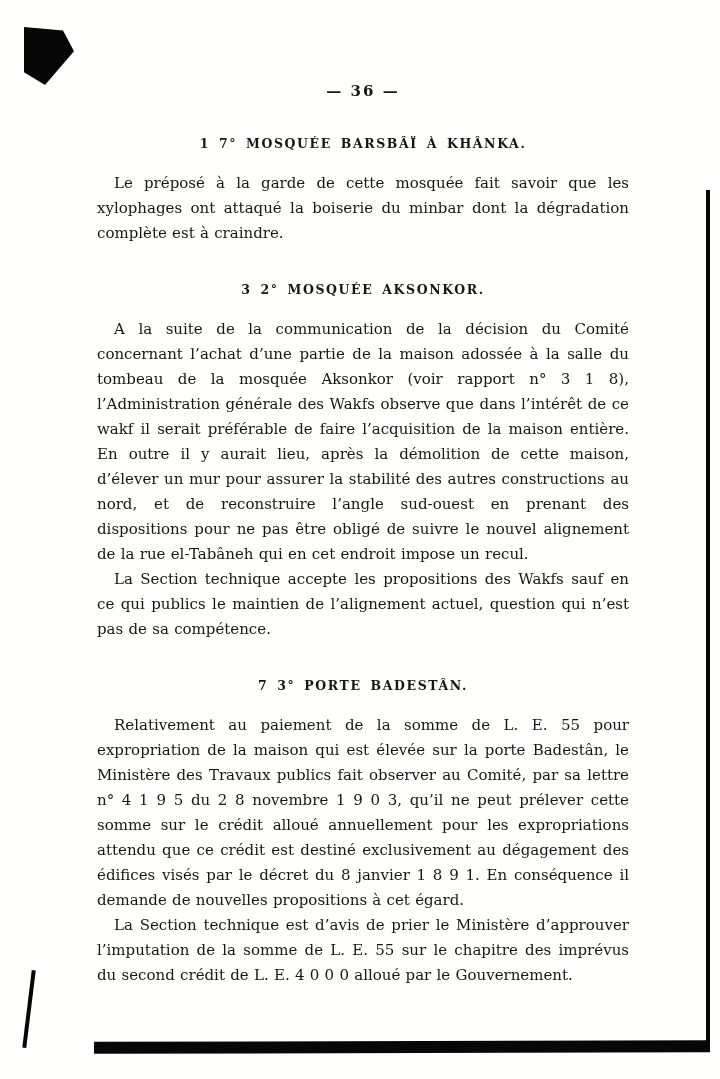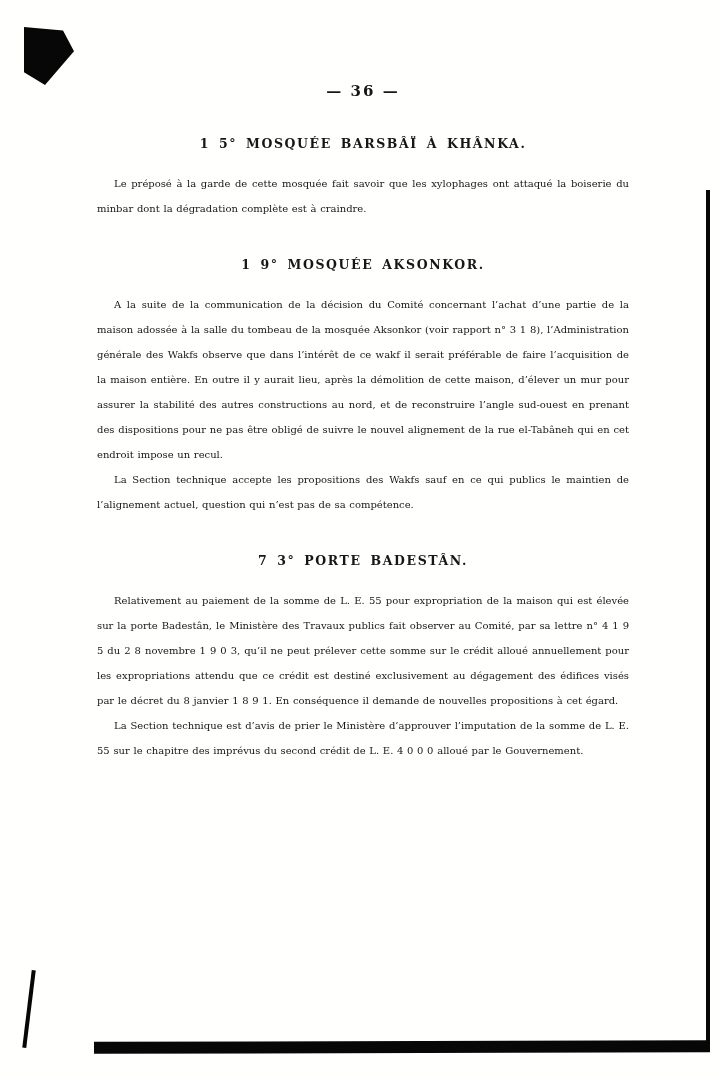--- a/index.html
+++ b/index.html
@@ -31,21 +31,21 @@
   }
   .heading {
     text-align: center;
     font-size: 12.5px;
     font-weight: bold;
     letter-spacing: 1.6px;
     word-spacing: 3px;
     margin: 36px 0 20px 0;
   }
   .para {
-    font-size: 10px;
+    font-size: 15px;
     line-height: 25px;
     text-align: justify;
     text-indent: 17px;
     word-spacing: 0.5px;
   }
   
   .artifact { position: absolute; background: #070707; }
   .artifact-top-left {
     left: 24px; top: 27px;
     width: 50px; height: 58px;
@@ -74,26 +74,26 @@
   <div class="artifact artifact-top-left"></div>
   <div class="artifact artifact-right-edge"></div>
   <div class="artifact artifact-bottom-edge"></div>
   <div class="artifact artifact-bottom-left"></div>
 
   <div class="content">
 
     <div class="page-number">— 36 —</div>
 
     <section class="doc-section">
-      <h2 class="heading">1 5° MOSQUÉE BARSBÂÏ À KHÂNKA.</h2>
+      <h2 class="heading">1 7° MOSQUÉE BARSBÂÏ À KHÂNKA.</h2>
       <p class="para">Le préposé à la garde de cette mosquée fait savoir que les xylophages ont attaqué la boiserie du minbar dont la dégradation complète est à craindre.</p>
     </section>
 
     <section class="doc-section">
-      <h2 class="heading">1 9° MOSQUÉE AKSONKOR.</h2>
+      <h2 class="heading">3 2° MOSQUÉE AKSONKOR.</h2>
       <p class="para">A la suite de la communication de la décision du Comité concernant l’achat d’une partie de la maison adossée à la salle du tombeau de la mosquée Aksonkor (voir rapport n° 3 1 8), l’Administration générale des Wakfs observe que dans l’intérêt de ce wakf il serait préférable de faire l’acquisition de la maison entière. En outre il y aurait lieu, après la démolition de cette maison, d’élever un mur pour assurer la stabilité des autres constructions au nord, et de reconstruire l’angle sud-ouest en prenant des dispositions pour ne pas être obligé de suivre le nouvel alignement de la rue el-Tabâneh qui en cet endroit impose un recul.</p>
       <p class="para">La Section technique accepte les propositions des Wakfs sauf en ce qui publics le maintien de l’alignement actuel, question qui n’est pas de sa compétence.</p>
     </section>
 
     <section class="doc-section">
       <h2 class="heading">7 3° PORTE BADESTÂN.</h2>
       <p class="para">Relativement au paiement de la somme de L. E. 55 pour expropriation de la maison qui est élevée sur la porte Badestân, le Ministère des Travaux publics fait observer au Comité, par sa lettre n° 4 1 9 5 du 2 8 novembre 1 9 0 3, qu’il ne peut prélever cette somme sur le crédit alloué annuellement pour les expropriations attendu que ce crédit est destiné exclusivement au dégagement des édifices visés par le décret du 8 janvier 1 8 9 1. En conséquence il demande de nouvelles propositions à cet égard.</p>
       <p class="para">La Section technique est d’avis de prier le Ministère d’approuver l’imputation de la somme de L. E. 55 sur le chapitre des imprévus du second crédit de L. E. 4 0 0 0 alloué par le Gouvernement.</p>
     </section>
 

